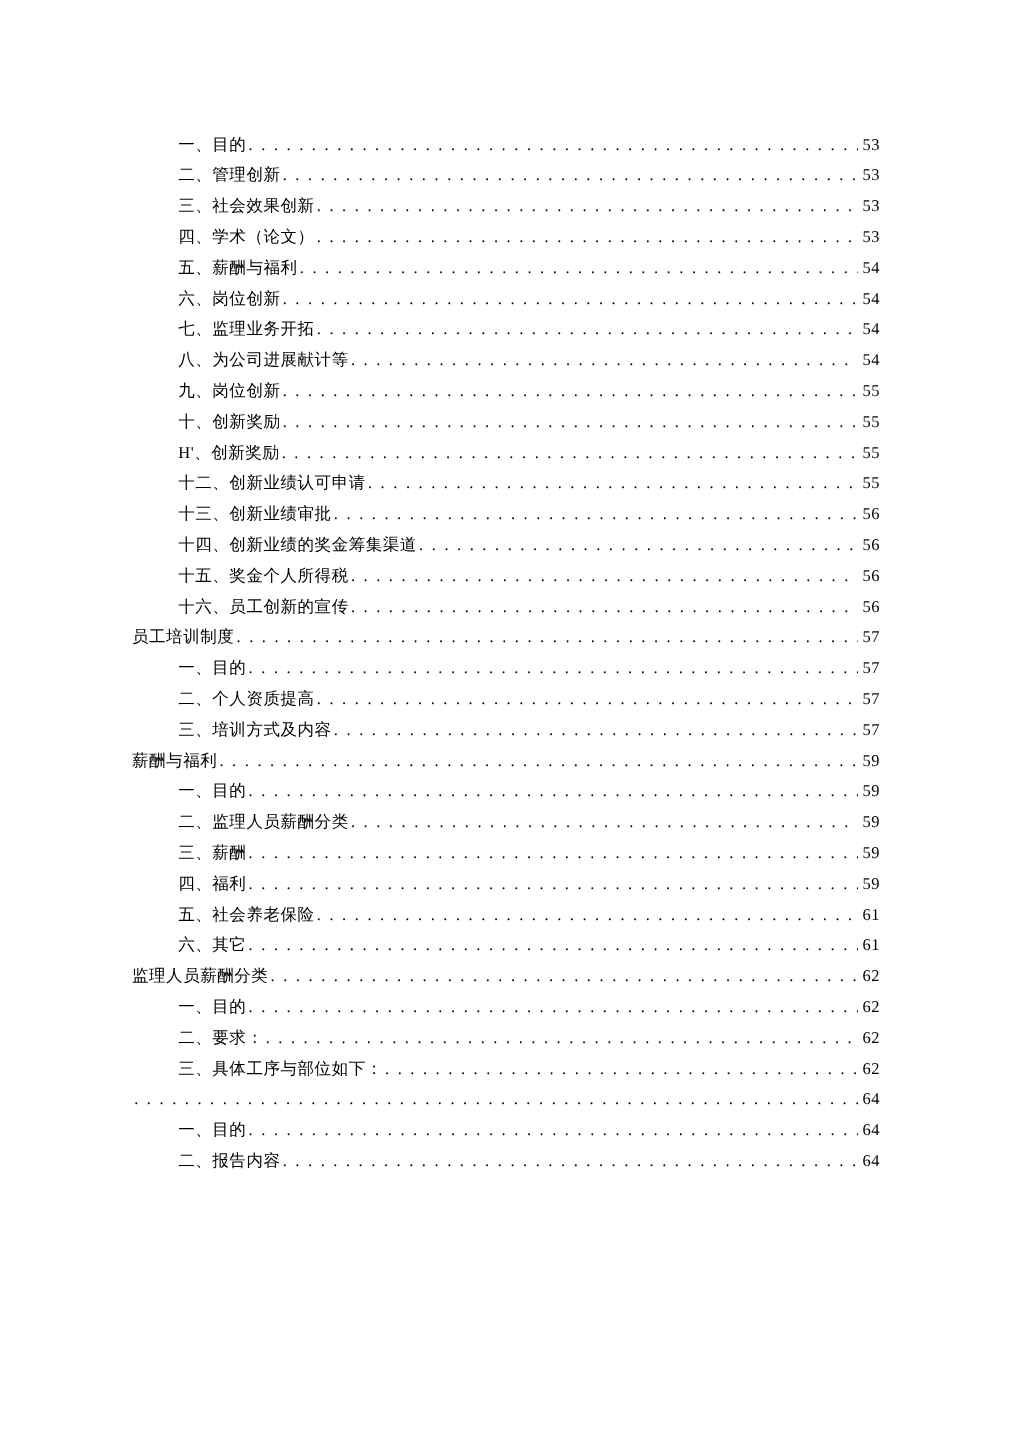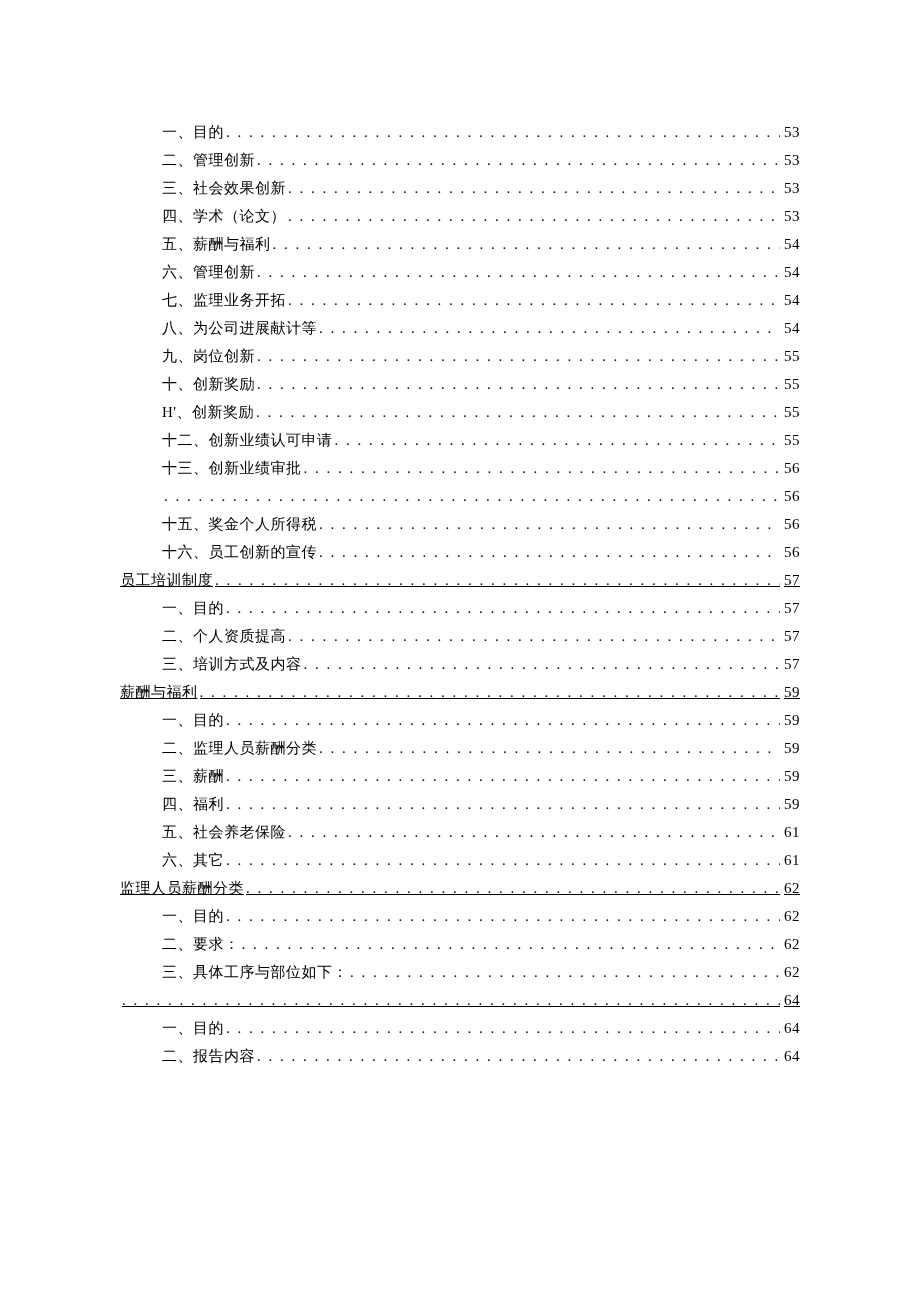--- a/index.html
+++ b/index.html
@@ -23,21 +23,20 @@
     .toc-entry {
       display: flex;
       align-items: baseline;
       white-space: nowrap;
       overflow: hidden;
       margin-bottom: 4px;
       letter-spacing: 0.5px;
     }
     .toc-entry.level-1 {
       margin-left: 0;
-      text-decoration: underline;
     }
     .toc-entry.level-2 {
       margin-left: 42px;
     }
     .toc-title {
       flex-shrink: 0;
       text-align: right;
     }
     .toc-dots {
       flex: 1;
@@ -76,21 +75,21 @@
       <span class="toc-title">四、学术（论文）</span>
       <span class="toc-dots"></span>
       <span class="toc-page">53</span>
     </div>
     <div class="toc-entry level-2">
       <span class="toc-title">五、薪酬与福利</span>
       <span class="toc-dots"></span>
       <span class="toc-page">54</span>
     </div>
     <div class="toc-entry level-2">
-      <span class="toc-title">六、管理创新</span>
+      <span class="toc-title">六、岗位创新</span>
       <span class="toc-dots"></span>
       <span class="toc-page">54</span>
     </div>
     <div class="toc-entry level-2">
       <span class="toc-title">七、监理业务开拓</span>
       <span class="toc-dots"></span>
       <span class="toc-page">54</span>
     </div>
     <div class="toc-entry level-2">
       <span class="toc-title">八、为公司进展献计等</span>
@@ -116,20 +115,21 @@
       <span class="toc-title">十二、创新业绩认可申请</span>
       <span class="toc-dots"></span>
       <span class="toc-page">55</span>
     </div>
     <div class="toc-entry level-2">
       <span class="toc-title">十三、创新业绩审批</span>
       <span class="toc-dots"></span>
       <span class="toc-page">56</span>
     </div>
     <div class="toc-entry level-2">
+      <span class="toc-title">十四、创新业绩的奖金筹集渠道</span>
       <span class="toc-dots"></span>
       <span class="toc-page">56</span>
     </div>
     <div class="toc-entry level-2">
       <span class="toc-title">十五、奖金个人所得税</span>
       <span class="toc-dots"></span>
       <span class="toc-page">56</span>
     </div>
     <div class="toc-entry level-2">
       <span class="toc-title">十六、员工创新的宣传</span>

